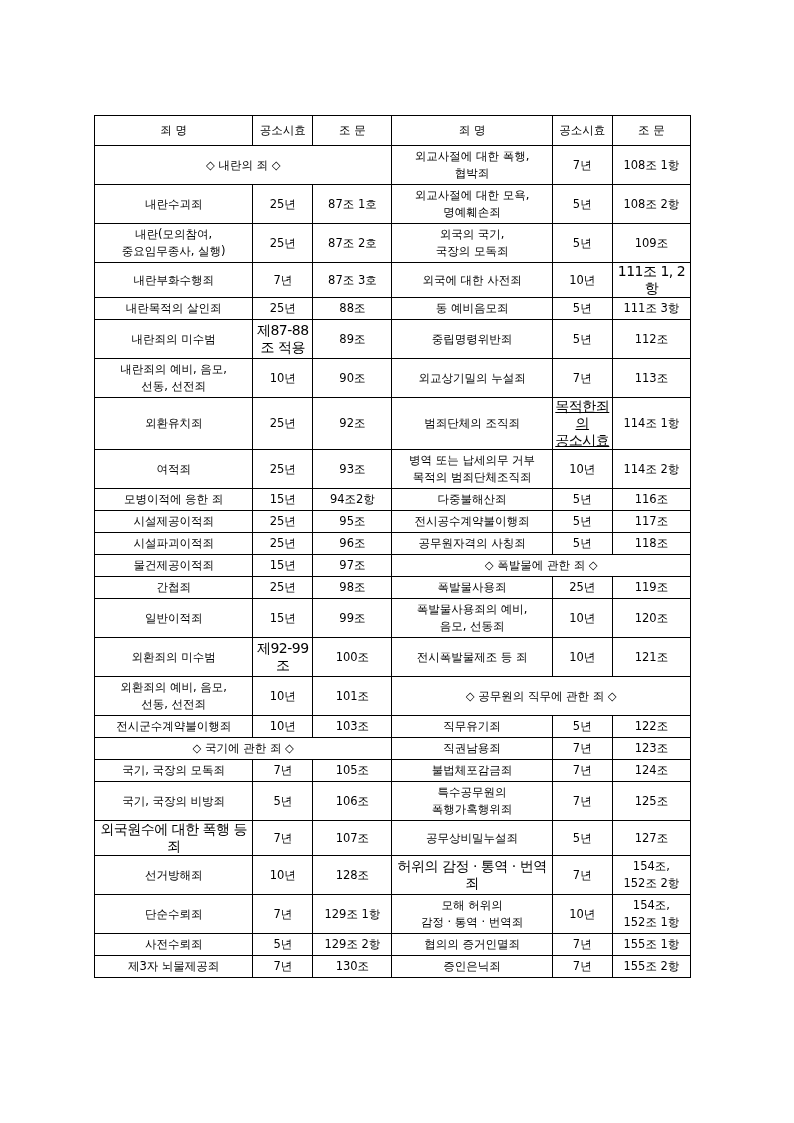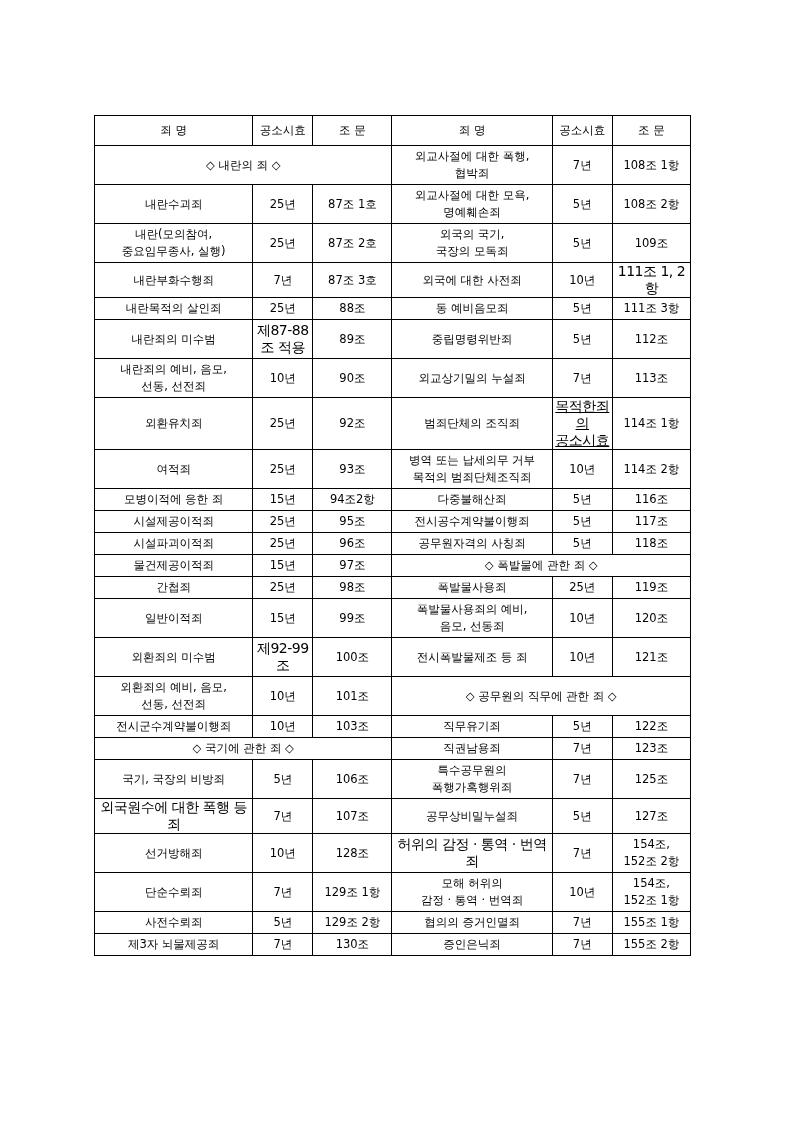--- a/index.html
+++ b/index.html
@@ -239,20 +239,28 @@
     <td>122조</td>
   </tr>
 
   <tr class="h22">
     <td colspan="3">◇ 국기에 관한 죄 ◇</td>
     <td>직권남용죄</td>
     <td>7년</td>
     <td>123조</td>
   </tr>
 
+  <tr class="h22">
+    <td>국기, 국장의 모독죄</td>
+    <td>7년</td>
+    <td>105조</td>
+    <td>불법체포감금죄</td>
+    <td>7년</td>
+    <td>124조</td>
+  </tr>
 
   <tr class="h39">
     <td>국기, 국장의 비방죄</td>
     <td>5년</td>
     <td>106조</td>
     <td>
           <span class="cell-text">특수공무원의
 폭행가혹행위죄</span>
         </td>
     <td>7년</td>

